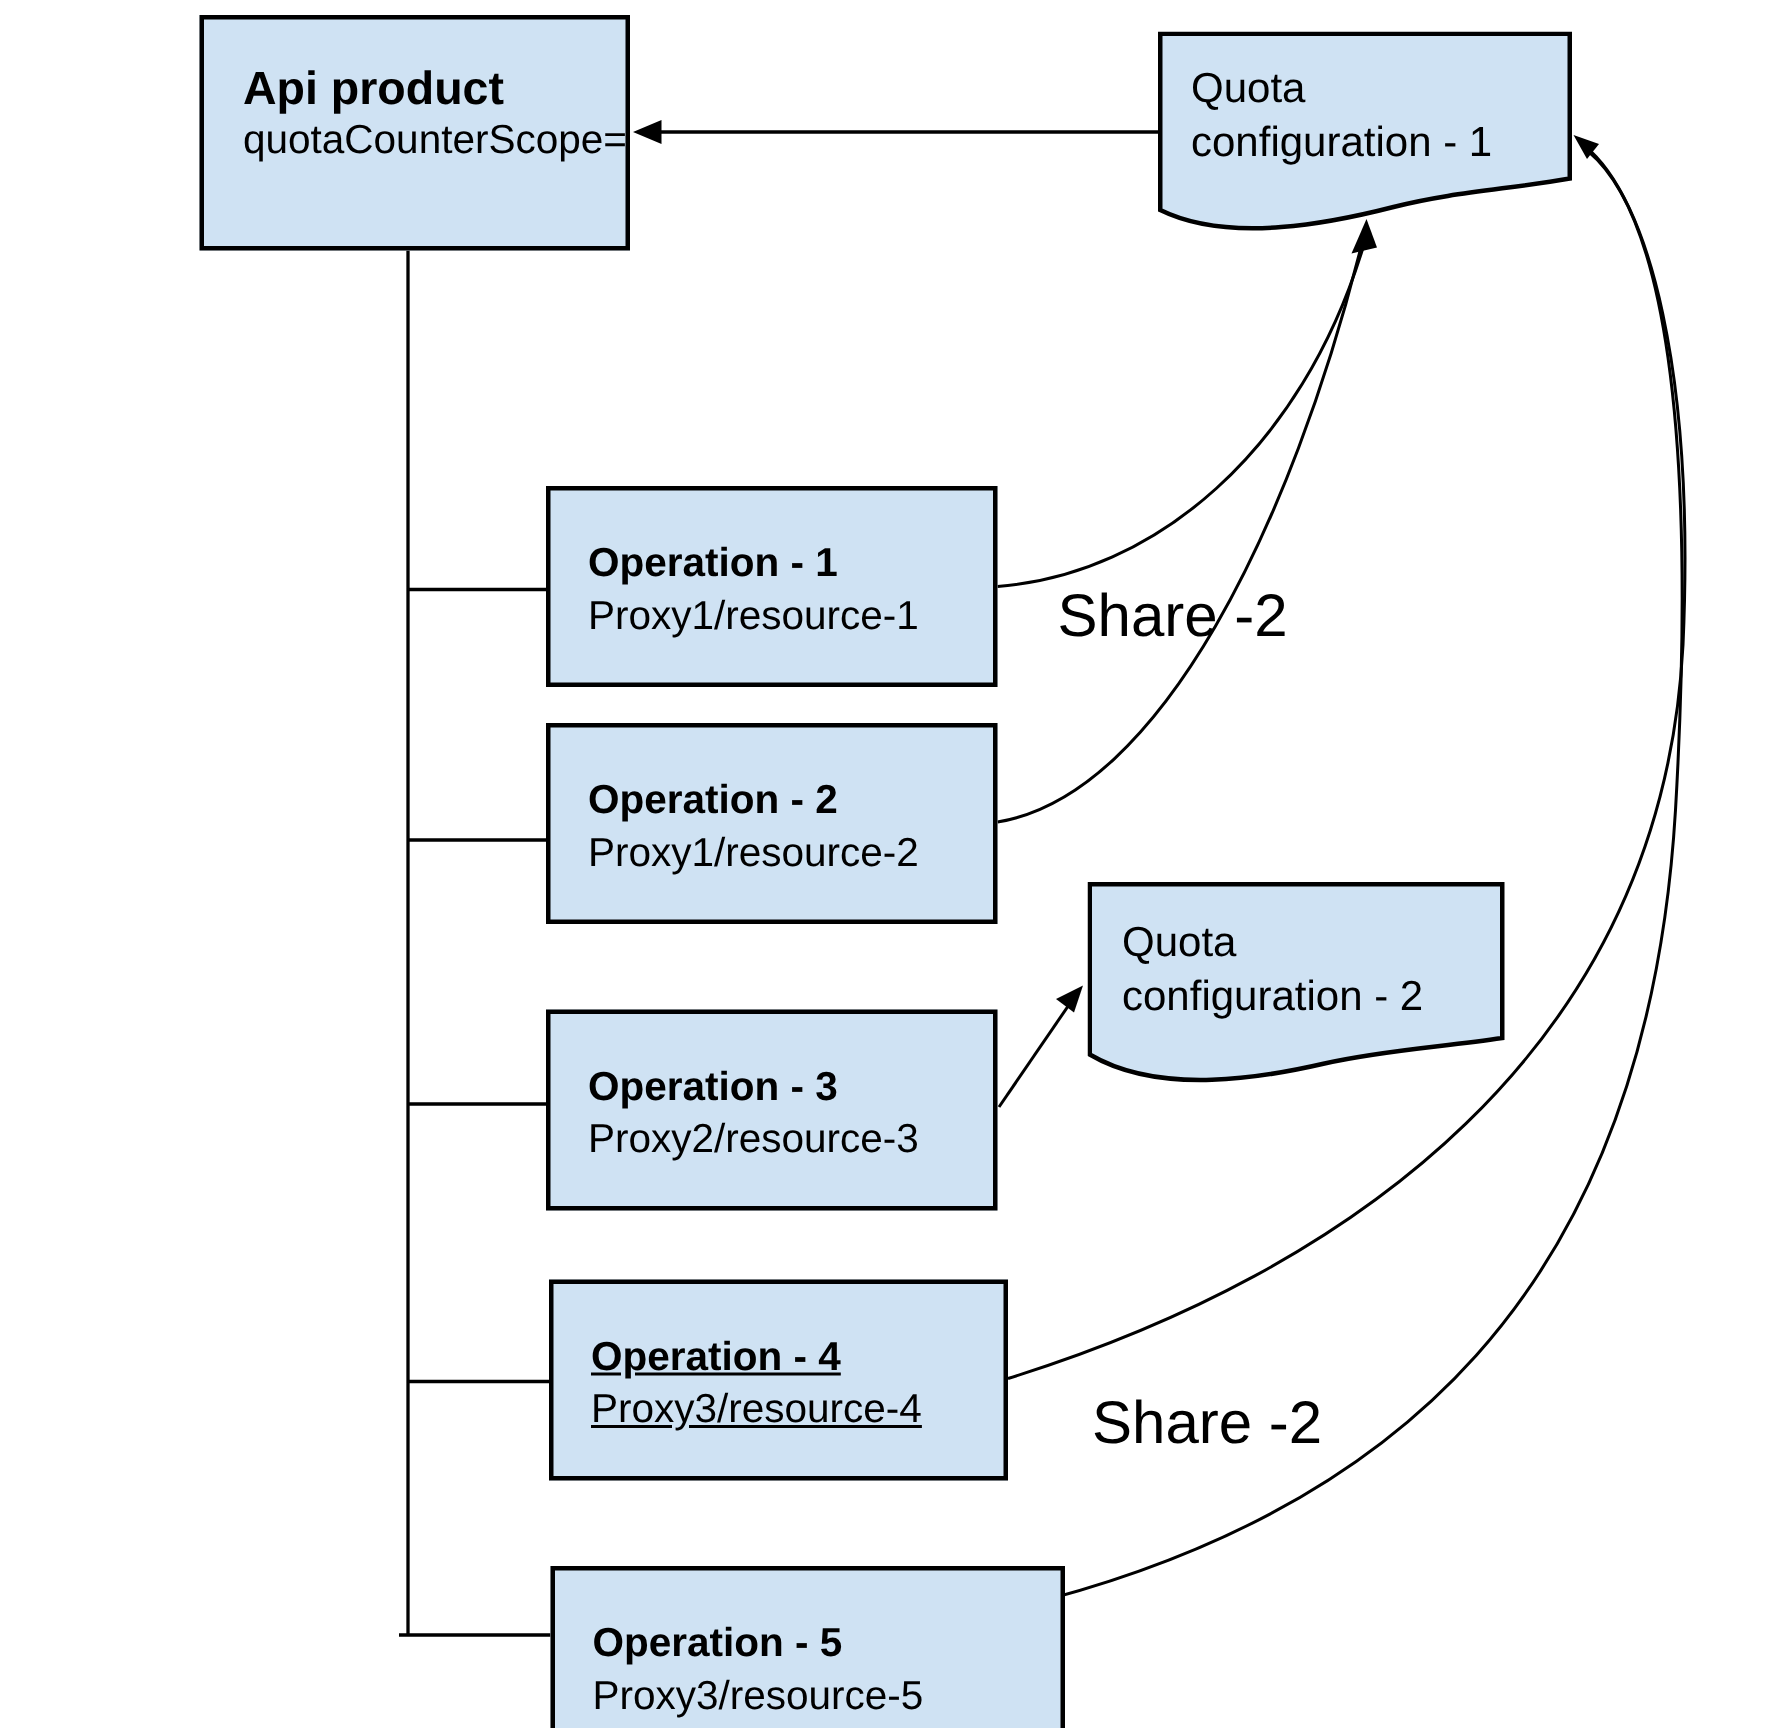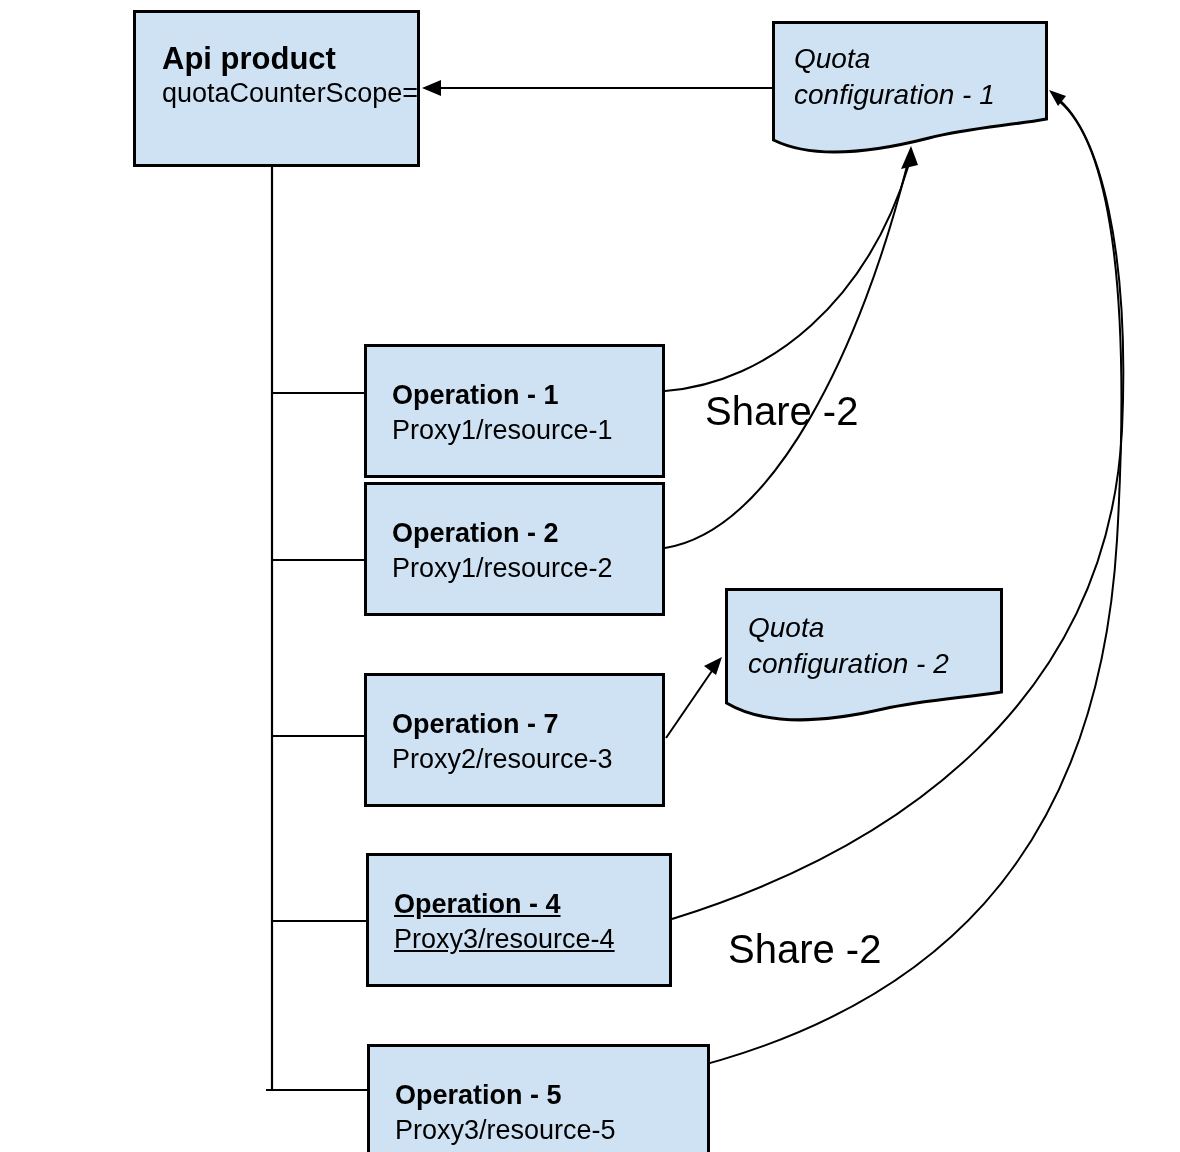--- a/index.html
+++ b/index.html
@@ -12,21 +12,21 @@
   .node-api .sub{font-size:27px;line-height:32px;}
   .node-op{width:301px;height:134px;padding:31px 8px 0 25px;}
   .node-op .title{font-size:27px;font-weight:bold;line-height:35px;}
   .node-op .sub{font-size:27px;line-height:35px;}
   .op1{left:364px;top:324px;}
   .op2{left:364px;top:482px;}
   .op3{left:364px;top:673px;}
   .op4{left:366px;top:853px;width:306px;}
   .op5{left:367px;top:1044px;width:343px;}
   .doc{position:absolute;}
-  .doc .doc-text{position:absolute;left:0;top:0;color:#000;font-size:28px;line-height:36px;font-style:italic;}
+  .doc .doc-text{position:absolute;left:0;top:0;color:#000;font-size:28px;line-height:36px;}
   .doc1{left:772px;top:21px;width:277px;height:148px;}
   .doc1 .doc-text{padding:20px 0 0 22px;}
   .doc2{left:725px;top:588px;width:279px;height:148px;}
   .doc2 .doc-text{padding:22px 0 0 23px;}
   .share-label{position:absolute;color:#000;font-size:40px;white-space:nowrap;}
   .share1{left:705px;top:389px;}
   .share2{left:728px;top:927px;}
   .connector{fill:none;stroke:#000;stroke-width:2;}
   .thick{stroke-width:2.2;}
   .arrowhead{stroke:none;fill:#000;}
@@ -73,30 +73,30 @@
   <div class="doc doc2">
     <svg width="279" height="148" viewBox="0 0 279 148">
       <path class="doc-path" stroke-width="3" fill="#cfe2f3" stroke="#000000" d="M1.5,1.5 H276.5 V104 C237,110 198,112 158,121 C119,130 49,143 1.5,115 Z"></path>
     </svg>
     <div class="doc-text">
       <div>Quota</div>
       <div>configuration - 2</div>
     </div>
   </div>
 
-  <div class="node node-op op1" style="background: rgb(207, 226, 243); border-color: rgb(0, 0, 0); margin-top: 20px;">
+  <div class="node node-op op1" style="background: rgb(207, 226, 243); border-color: rgb(0, 0, 0);">
     <div class="title">Operation - 1</div>
     <div class="sub">Proxy1/resource-1</div>
   </div>
   <div class="node node-op op2" style="background: rgb(207, 226, 243); border-color: rgb(0, 0, 0);">
     <div class="title">Operation - 2</div>
     <div class="sub">Proxy1/resource-2</div>
   </div>
   <div class="node node-op op3" style="background: rgb(207, 226, 243); border-color: rgb(0, 0, 0);">
-    <div class="title">Operation - 7</div>
+    <div class="title">Operation - 3</div>
     <div class="sub">Proxy2/resource-3</div>
   </div>
   <div class="node node-op op4" style="background: rgb(207, 226, 243); border-color: rgb(0, 0, 0); text-decoration: underline;">
     <div class="title">Operation - 4</div>
     <div class="sub">Proxy3/resource-4</div>
   </div>
   <div class="node node-op op5" style="background: rgb(207, 226, 243); border-color: rgb(0, 0, 0);">
     <div class="title">Operation - 5</div>
     <div class="sub">Proxy3/resource-5</div>
   </div>

